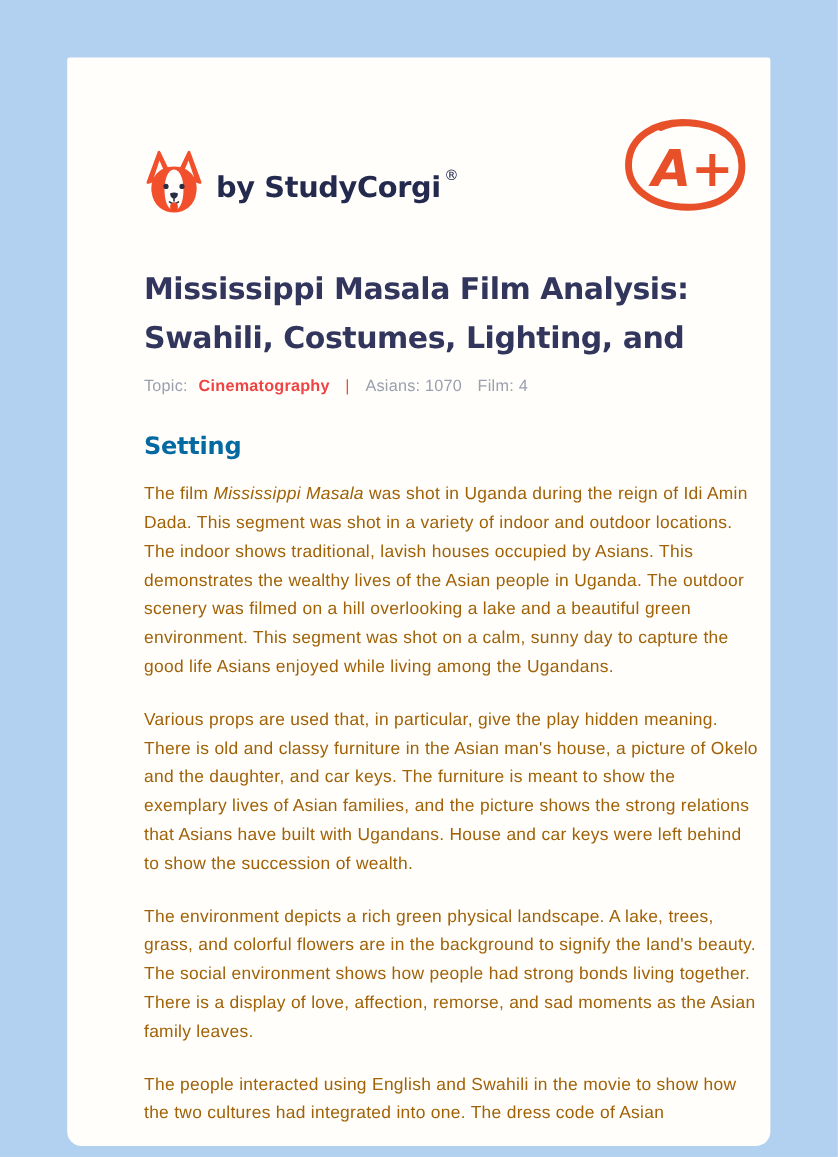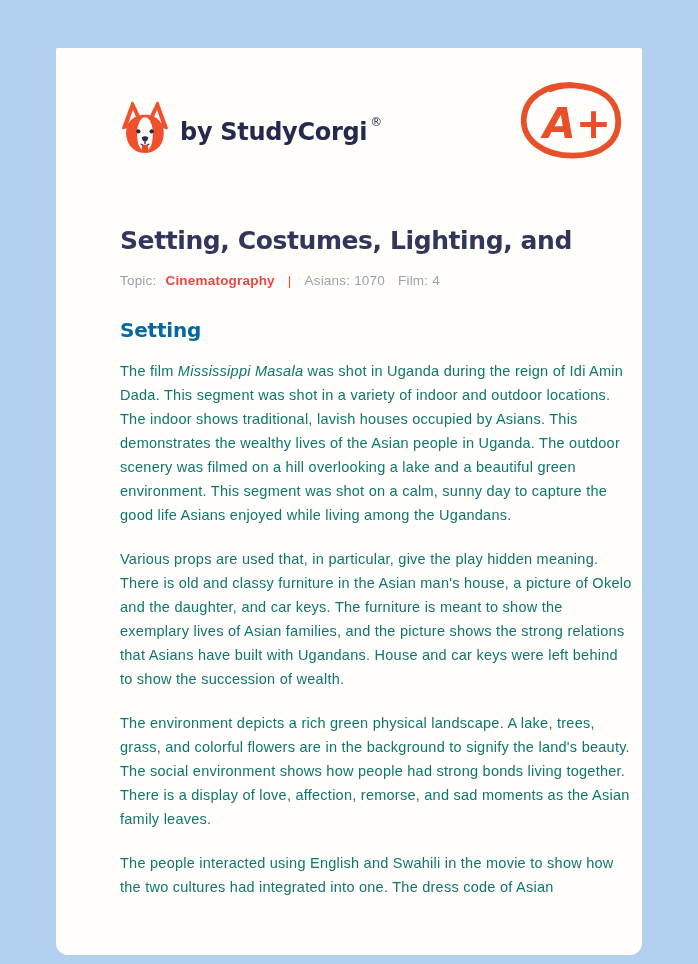--- a/index.html
+++ b/index.html
@@ -15,21 +15,21 @@
     width: 586px; height: 907px;
     background: #fffefb;
     border-radius: 2px 2px 12px 12px;
     overflow: hidden;
     padding: 0 14px 0 64px;
   }
   
   .header {
     display: flex;
     justify-content: space-between;
-    align-items: center;
+    align-items: flex-end;
     padding-top: 12px;
     height: 136px;
   }
   .brand {
     display: flex;
     align-items: center;
     margin-top: 16px;
     gap: 10px;
   }
   .brand-name {
@@ -78,21 +78,21 @@
     font-size: 20px;
     letter-spacing: -0.2px;
     color: #0369a1;
   }
   .para {
     margin-top: 17px;
     width: 514px;
     font-size: 14.5px;
     letter-spacing: 0.25px;
     line-height: 24px;
-    color: #0f766e;
+    color: #a16207;
   }
   .para + .para { margin-top: 20px; }
   .para .italic { font-style: italic; }
 </style>
 </head>
 <body>
 
 <div class="card">
 
   <div class="header">
@@ -124,21 +124,22 @@
 
     <div class="aplus-wrap">
       <svg width="106" height="82" viewBox="0 0 110 84">
         <path d="M58,5 C28,3 7,18 6,40 C5,62 27,78 57,78 C87,78 105,63 104,41 C103,19 86,7 58,5 C50,4.6 40,6 34,9" fill="none" stroke="#e8502a" stroke-width="6" stroke-linecap="round"></path>
         <text x="26" y="60" font-family="DejaVu Sans, sans-serif" font-size="44" font-weight="bold" font-style="italic" fill="#e8502a">A+</text>
       </svg>
     </div>
   </div>
 
   <div class="title">
-    <div class="line">Setting, Costumes, Lighting, and</div>
+    <div class="line">Mississippi Masala Film Analysis:</div>
+    <div class="line">Swahili, Costumes, Lighting, and</div>
   </div>
 
   <div class="meta">
     <span>Topic:</span>
     <span class="topic-value">Cinematography</span>
     <span class="divider">|</span>
     <span class="pair"><span>Asians:</span> <span>1070</span></span>
     <span class="pair"><span>Film:</span> <span>4</span></span>
   </div>
 

